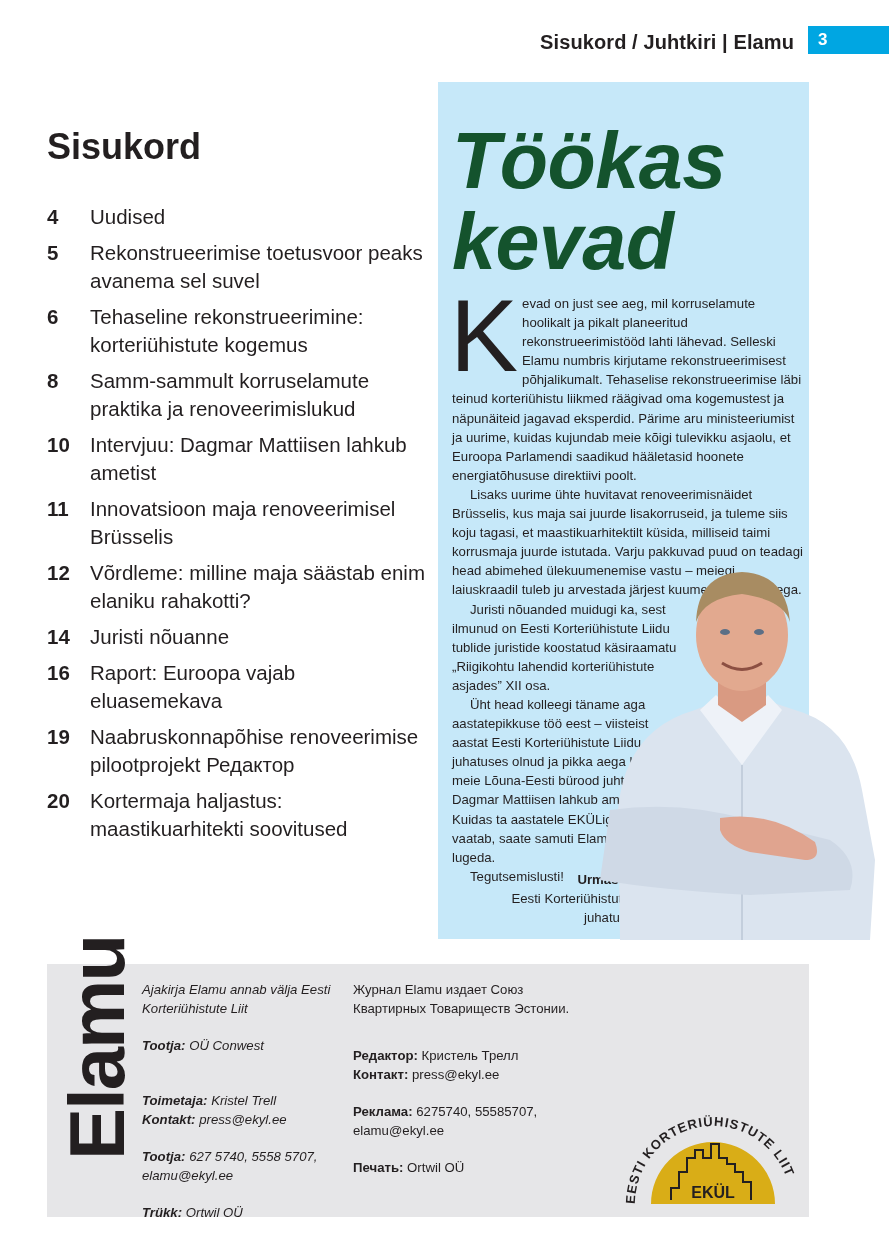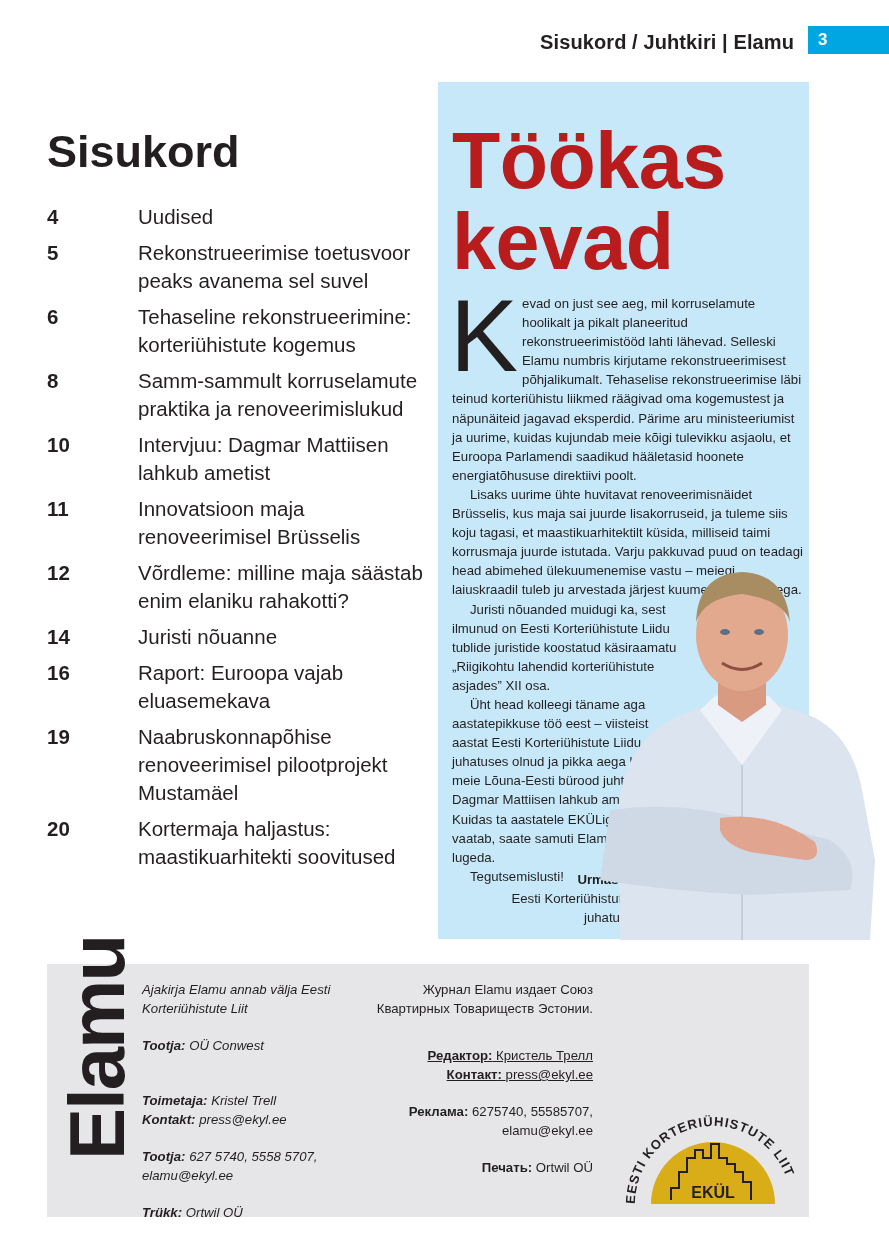--- a/index.html
+++ b/index.html
@@ -14,35 +14,35 @@
     font-weight: bold; font-size: 20px; color: #231f20; letter-spacing: 0.1px;
   }
   .page-num-tab {
     position: absolute; top: 26px; left: 808px; width: 81px; height: 28px;
     background: #00a6e2; color: #fff; font-weight: bold; font-size: 17px;
     box-sizing: border-box; padding: 4px 0 0 10px;
   }
   
   .toc-title {
     position: absolute; left: 47px; top: 126px;
-    font-size: 45px; font-weight: bold; letter-spacing: 0px; margin: 0;
+    font-size: 36px; font-weight: bold; letter-spacing: 0px; margin: 0;
   }
   .toc-list { position: absolute; left: 47px; top: 203px; width: 380px; margin: 0; padding: 0; list-style: none; }
   .toc-item { display: flex; margin-bottom: 8px; font-size: 20.5px; line-height: 28px; }
   .toc-num { width: 43px; flex: 0 0 43px; font-weight: bold; }
-  .toc-text { flex: 1; margin-left: 48px; }
+  .toc-text { flex: 1; }
 
   
   .panel {
     position: absolute; left: 438px; top: 82px; width: 371px; height: 857px;
     background: #c6e8f9;
   }
   .editorial-title {
     position: absolute; left: 14px; top: 38px; margin: 0;
-    font-size: 79px; line-height: 81px; font-weight: bold; letter-spacing: -0.5px; color: #b91c1c;
+    font-size: 79px; line-height: 81px; font-weight: bold; letter-spacing: -0.5px; color: #14532d; font-style: italic;
   }
   .article {
     position: absolute; left: 14px; top: 212px; width: 352px;
     font-size: 13.2px; line-height: 19.1px; color: #231f20;
   }
   .article p { margin: 0; }
   .article p.indent { text-indent: 18px; }
   .dropcap {
     float: left; font-size: 102px; line-height: 80px; font-weight: normal;
     margin: 2px 4px 0 -2px; color: #231f20; font-family: "Liberation Sans", sans-serif;
@@ -62,21 +62,21 @@
   .imprint {
     position: absolute; left: 47px; top: 964px; width: 762px; height: 253px; background: #e6e6e8;
   }
   .imprint-logo {
     position: absolute; left: 11px; top: 196px; transform-origin: 0 0; transform: rotate(-90deg);
     font-size: 78px; font-weight: bold; letter-spacing: -2px; color: #231f20; line-height: 78px;
     white-space: nowrap;
   }
   .col { position: absolute; top: 16px; font-size: 13.2px; line-height: 19px; color: #231f20; }
   .col-et { left: 95px; width: 210px; font-style: italic; }
-  .col-ru { left: 306px; width: 240px; text-align: right; }
+  .col-ru { left: 306px; width: 240px; }
   .col p { margin: 0 0 18px 0; }
   .col b { font-weight: bold; }
   .ekul-logo { position: absolute; left: 566px; top: 128px; width: 200px; height: 118px; }
 </style>
 </head>
 <body>
 
 <div class="running-head">Sisukord / Juhtkiri | Elamu</div>
 <div class="page-num-tab">3</div>
 
@@ -113,21 +113,21 @@
     <li class="toc-item">
       <span class="toc-num">14</span>
       <span class="toc-text">Juristi nõuanne</span>
     </li>
     <li class="toc-item">
       <span class="toc-num">16</span>
       <span class="toc-text">Raport: Euroopa vajab eluasemekava</span>
     </li>
     <li class="toc-item">
       <span class="toc-num">19</span>
-      <span class="toc-text">Naabruskonnapõhise renoveerimisel pilootprojekt Mustamäel</span>
+      <span class="toc-text">Naabruskonnapõhise renoveerimise pilootprojekt Редактор</span>
     </li>
     <li class="toc-item">
       <span class="toc-num">20</span>
       <span class="toc-text">Kortermaja haljastus: maastikuarhitekti soovitused</span>
     </li>
   </ul>
 
 <div class="panel">
   <h2 class="editorial-title">
     <span>Töökas</span><br>
@@ -174,21 +174,21 @@
     <p style="margin-top:36px;">
       <b>Toimetaja:</b> <span>Kristel Trell</span><br>
       <b>Kontakt:</b> <span>press@ekyl.ee</span>
     </p>
     <p><b>Tootja:</b> <span>627 5740, 5558 5707, elamu@ekyl.ee</span></p>
     <p><b>Trükk:</b> <span>Ortwil OÜ</span></p>
   </div>
 
   <div class="col col-ru">
     <p>Журнал Elamu издает Союз Квартирных Товариществ Эстонии.</p>
-    <p style="margin-top:28px;text-decoration:underline;">
+    <p style="margin-top:28px;">
       <b>Редактор:</b> <span>Кристель Трелл</span><br>
       <b>Контакт:</b> <span>press@ekyl.ee</span>
     </p>
     <p><b>Реклама:</b> <span>6275740, 55585707, elamu@ekyl.ee</span></p>
     <p><b>Печать:</b> <span>Ortwil OÜ</span></p>
   </div>
 
   <svg class="ekul-logo" viewBox="0 0 200 118">
     <defs>
       <path id="arcpath" d="M22 112 A78 78 0 0 1 178 112"></path>

